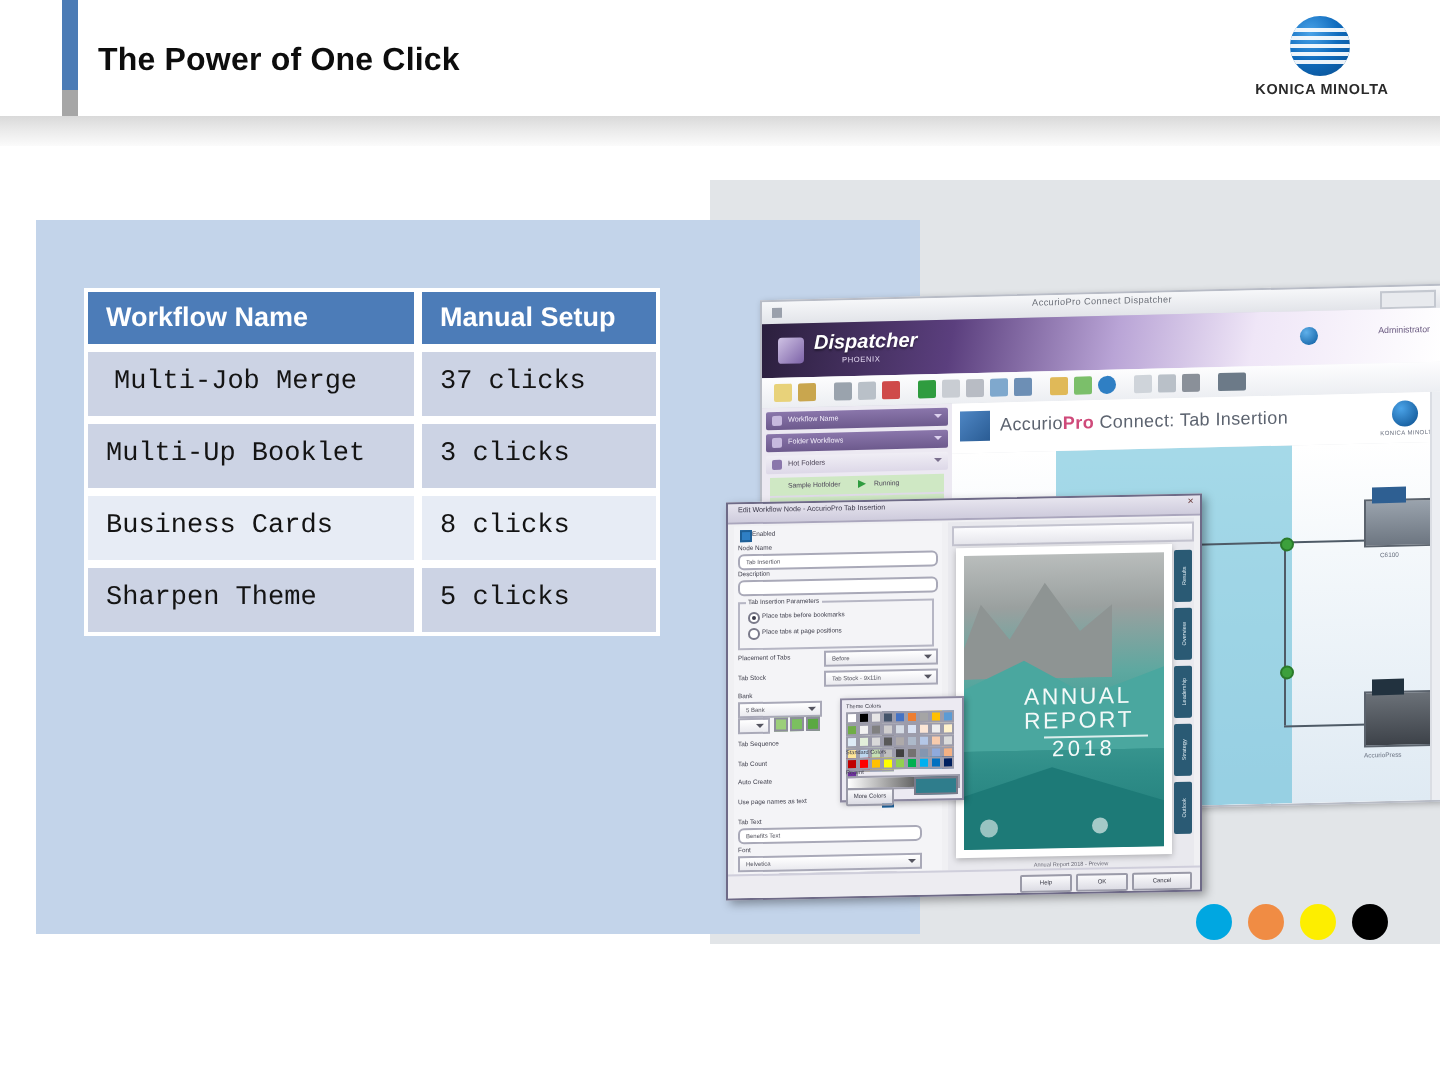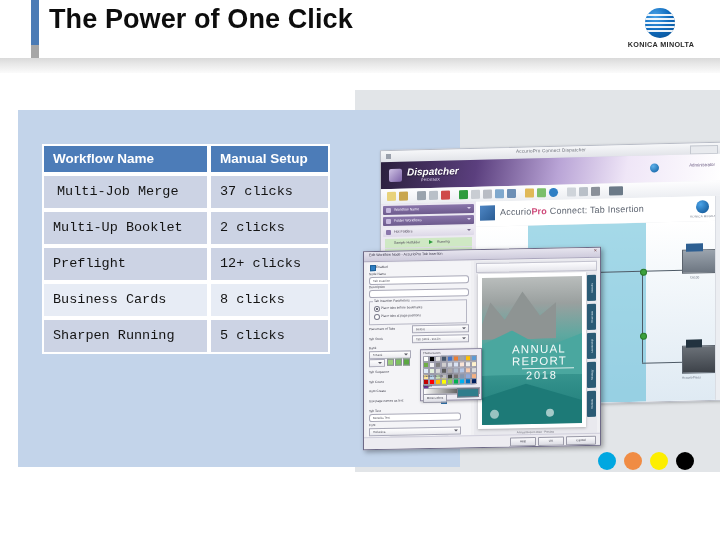--- a/index.html
+++ b/index.html
@@ -32,22 +32,22 @@
     width: 8px; height: 45px;
     background: #4b7bb5;
   }
   #accent-bar .seg-gray {
     position: absolute; left: 0; top: 45px;
     width: 8px; height: 13px;
     background: #a6a6a6;
   }
   #page-title {
     position: absolute;
-    left: 49px; top: 4px;
-    font-size: 27px;
+    left: 49px; top: 22px;
+    font-size: 16px;
     font-weight: bold;
     color: #0d0d0d;
     letter-spacing: 0.1px;
     white-space: nowrap;
   }
   #header-divider {
     position: absolute;
     left: 0; top: 58px;
     width: 720px; height: 15px;
     background: linear-gradient(to bottom, #d9d9d9 0%, #e8e8e8 40%, #fbfbfb 100%);
@@ -660,32 +660,28 @@
       <th>Manual Setup</th>
     </tr>
   </thead>
   <tbody>
     <tr class="alt reg">
       <td class="indent">Multi-Job Merge</td>
       <td>37 clicks</td>
     </tr>
     <tr class="alt reg">
       <td>Multi-Up Booklet</td>
-      <td>2 clicks</td>
-    </tr>
-    <tr class="alt reg">
-      <td>Preflight</td>
-      <td>12+ clicks</td>
+      <td>3 clicks</td>
     </tr>
     <tr class="norm reg">
       <td>Business Cards</td>
       <td>8 clicks</td>
     </tr>
     <tr class="alt reg">
-      <td>Sharpen Running</td>
+      <td>Sharpen Theme</td>
       <td>5 clicks</td>
     </tr>
   </tbody>
 </table>
 
 <div id="collage">
 
   <div class="win-back">
     <div class="win-titlebar">
       <div class="tb-menu"></div>

